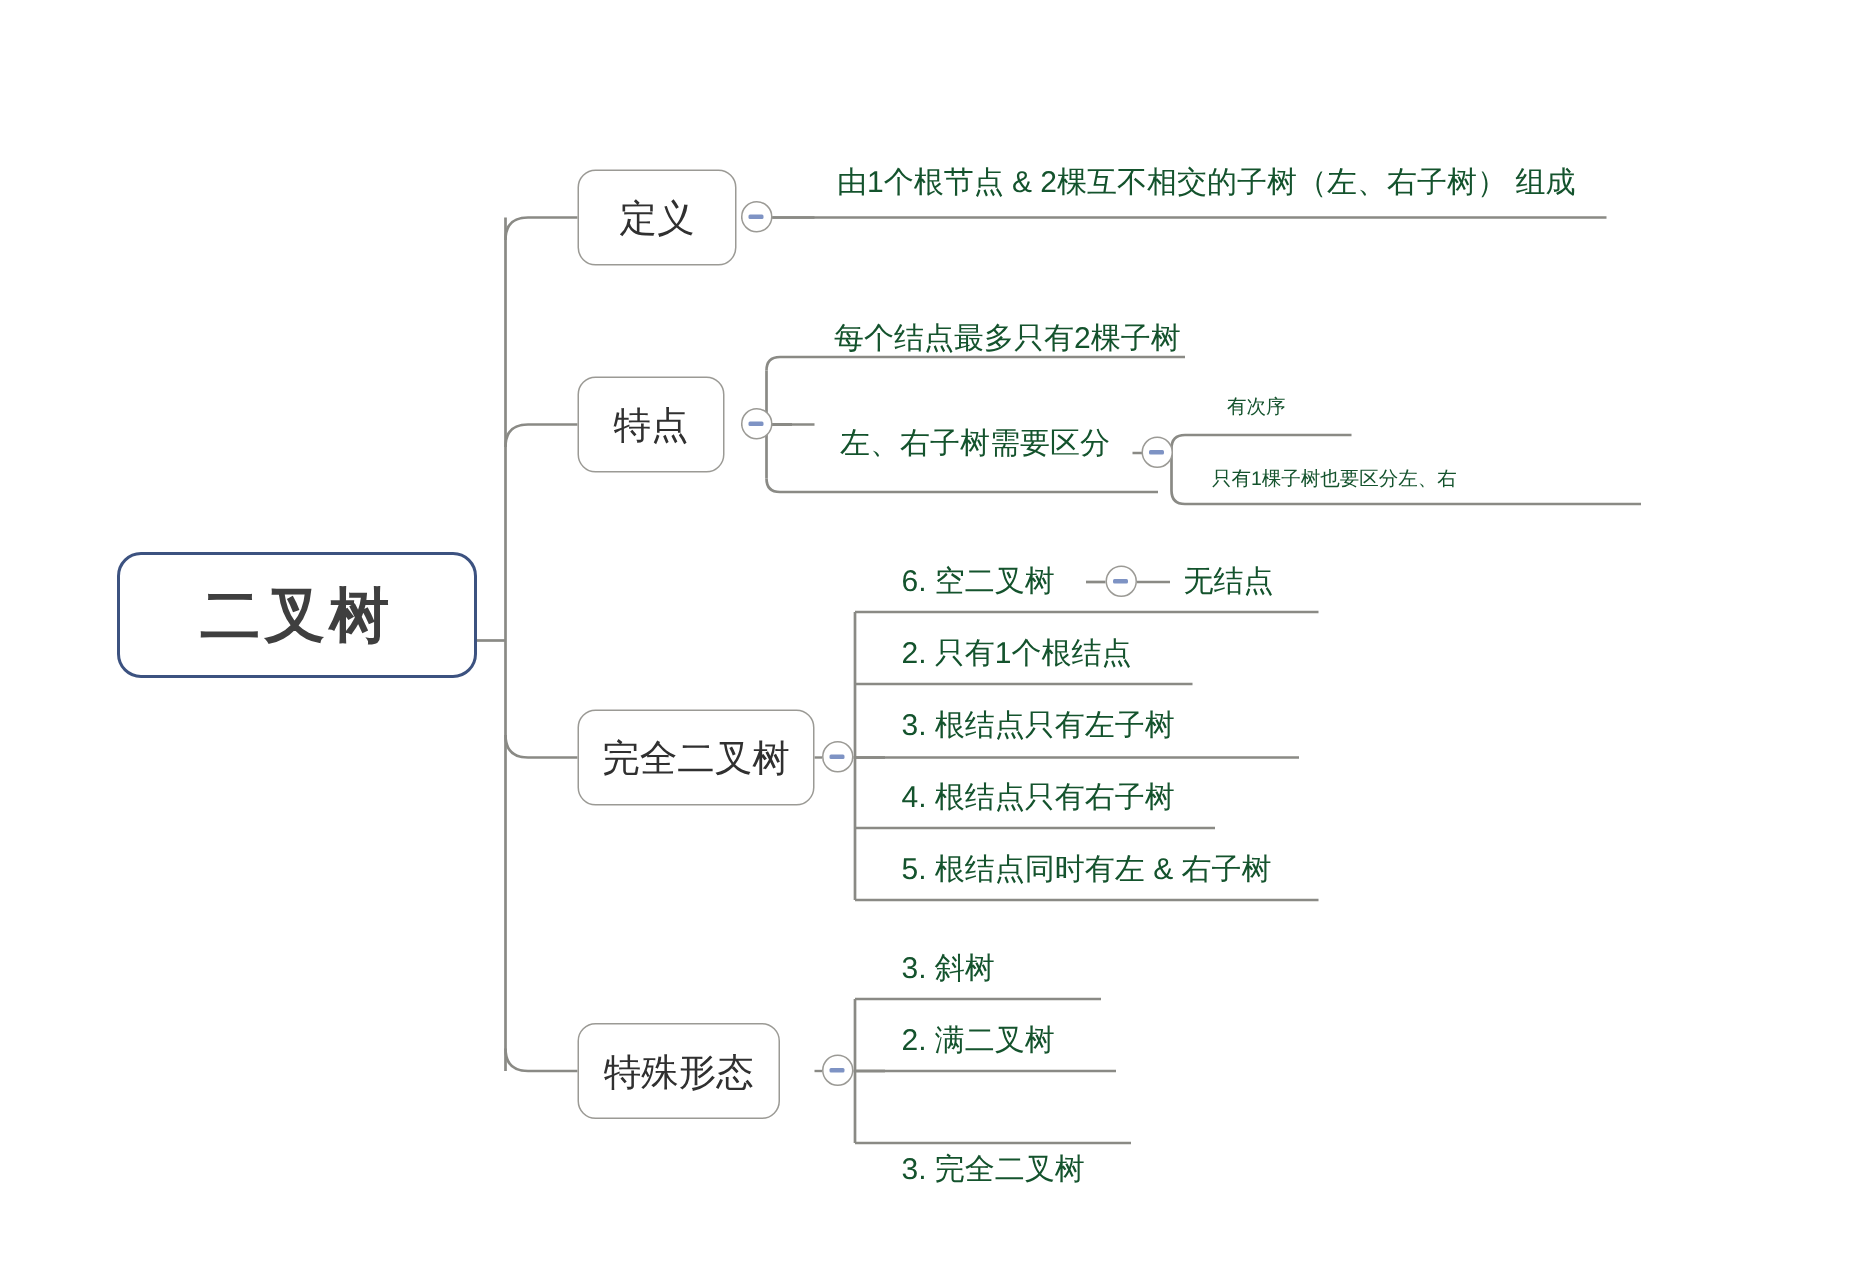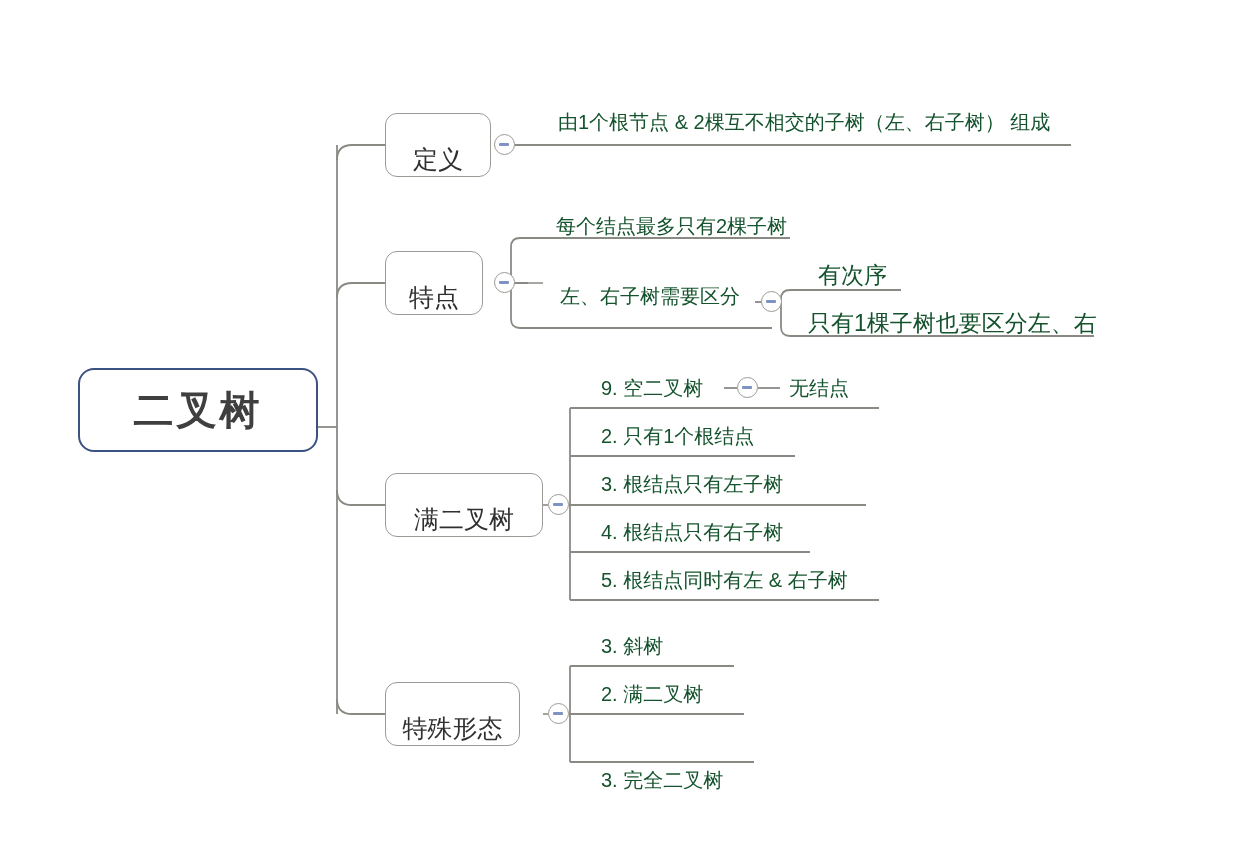--- a/index.html
+++ b/index.html
@@ -49,39 +49,39 @@
     letter-spacing: 3px;
   }
 
   
   .topic-node {
     position: absolute;
     border: 1.6px solid #9b9a95;
     border-radius: 12px;
     background: #ffffff;
     display: flex;
-    align-items: flex-end;
+    align-items: center;
     justify-content: center;
     box-sizing: border-box;
   }
   .topic-label {
     font-size: 25px;
     color: #303030;
   }
 
   
   .leaf {
     position: absolute;
     font-size: 20px;
     color: #14532d;
     white-space: nowrap;
     line-height: 1;
   }
   .leaf.small {
-    font-size: 23px;
+    font-size: 13px;
   }
 
   
   .toggle {
     position: absolute;
     width: 21px;
     height: 21px;
     border: 1.6px solid #9b9a95;
     border-radius: 50%;
     background: #ffffff;
@@ -162,21 +162,21 @@
 
   <div class="topic-node" style="left:385px; top:113px; width:106px; height:64px;">
     <span class="topic-label">定义</span>
   </div>
 
   <div class="topic-node" style="left:385px; top:251px; width:98px; height:64px;">
     <span class="topic-label">特点</span>
   </div>
 
   <div class="topic-node" style="left:385px; top:473px; width:158px; height:64px;">
-    <span class="topic-label">满二叉树</span>
+    <span class="topic-label">完全二叉树</span>
   </div>
 
   <div class="topic-node" style="left:385px; top:682px; width:135px; height:64px;">
     <span class="topic-label">特殊形态</span>
   </div>
 
   <div class="toggle" style="left:494px; top:134px;"></div>
 
   <div class="toggle" style="left:494px; top:272px;"></div>
 
@@ -191,21 +191,21 @@
   <div class="leaf" style="left:558px; top:112px;">由1个根节点 &amp; 2棵互不相交的子树（左、右子树） 组成</div>
 
   <div class="leaf" style="left:556px; top:216px;">每个结点最多只有2棵子树</div>
 
   <div class="leaf" style="left:560px; top:286px;">左、右子树需要区分</div>
 
   <div class="leaf small" style="left:818px; top:264px;">有次序</div>
 
   <div class="leaf small" style="left:808px; top:312px;">只有1棵子树也要区分左、右</div>
 
-  <div class="leaf" style="left:601px; top:378px;">9. 空二叉树</div>
+  <div class="leaf" style="left:601px; top:378px;">6. 空二叉树</div>
 
   <div class="leaf" style="left:789px; top:378px;">无结点</div>
 
   <div class="leaf" style="left:601px; top:426px;">2. 只有1个根结点</div>
 
   <div class="leaf" style="left:601px; top:474px;">3. 根结点只有左子树</div>
 
   <div class="leaf" style="left:601px; top:522px;">4. 根结点只有右子树</div>
 
   <div class="leaf" style="left:601px; top:570px;">5. 根结点同时有左 &amp; 右子树</div>

